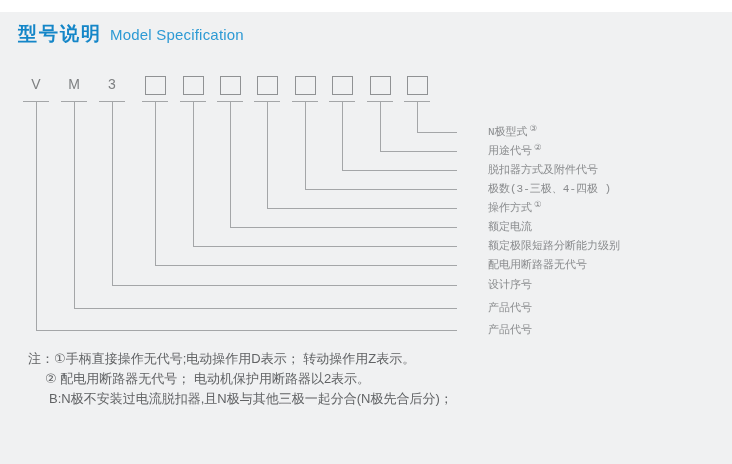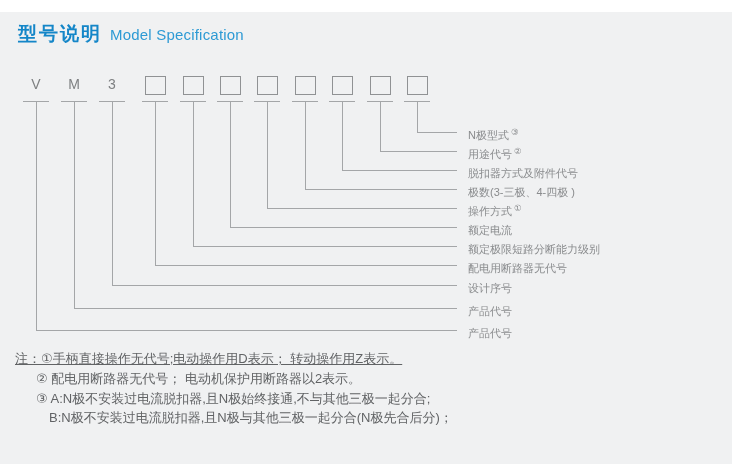--- a/index.html
+++ b/index.html
@@ -66,47 +66,48 @@
     background: #a4a6a8;
   }
   .hline {
     left: var(--cx);
     top: var(--ey);
     width: calc(457px - var(--cx));
     height: 1px;
     background: #a4a6a8;
   }
   .label {
-    left: 468px;
+    left: 488px;
     top: calc(var(--ey) - 7px);
     font-size: 11px;
-    line-height: 20px;
+    line-height: 14px;
     color: #898b8d;
     white-space: nowrap;
+    font-family: Liberation Mono, monospace;
   }
   .label sup {
     font-size: 8.5px;
     position: relative;
     top: -4px;
     margin-left: 2px;
     vertical-align: baseline;
   }
 
   
   .notes {
     position: absolute;
     left: 0;
     top: 337px;
     width: 732px;
     font-size: 13px;
     color: #616365;
   }
   .note-line { line-height: 19.8px; white-space: nowrap; }
-  .nl-0 { padding-left: 15px; text-decoration: underline; }
-  .nl-1, .nl-2 { padding-left: 36px; }
+  .nl-0 { padding-left: 28px; }
+  .nl-1, .nl-2 { padding-left: 45px; }
   .nl-3, .nl-4, .nl-5 { padding-left: 49px; }
 </style>
 </head>
 <body>
 
 <div class="page">
 
   <div class="header">
     <span class="title-zh">型号说明</span><span class="title-en">Model Specification</span>
   </div>
@@ -199,17 +200,16 @@
       <div class="vline"></div>
       <div class="hline"></div>
       <div class="label"><span>N极型式</span><sup>③</sup></div>
     </div>
 
   </div>
 
   <div class="notes">
     <div class="note-line nl-0">注：①手柄直接操作无代号;电动操作用D表示； 转动操作用Z表示。</div>
     <div class="note-line nl-1">② 配电用断路器无代号； 电动机保护用断路器以2表示。</div>
-    <div class="note-line nl-2">③ A:N极不安装过电流脱扣器,且N极始终接通,不与其他三极一起分合;</div>
     <div class="note-line nl-3">B:N极不安装过电流脱扣器,且N极与其他三极一起分合(N极先合后分)；</div>
   </div>
 
 </div>
 
 </body></html>

